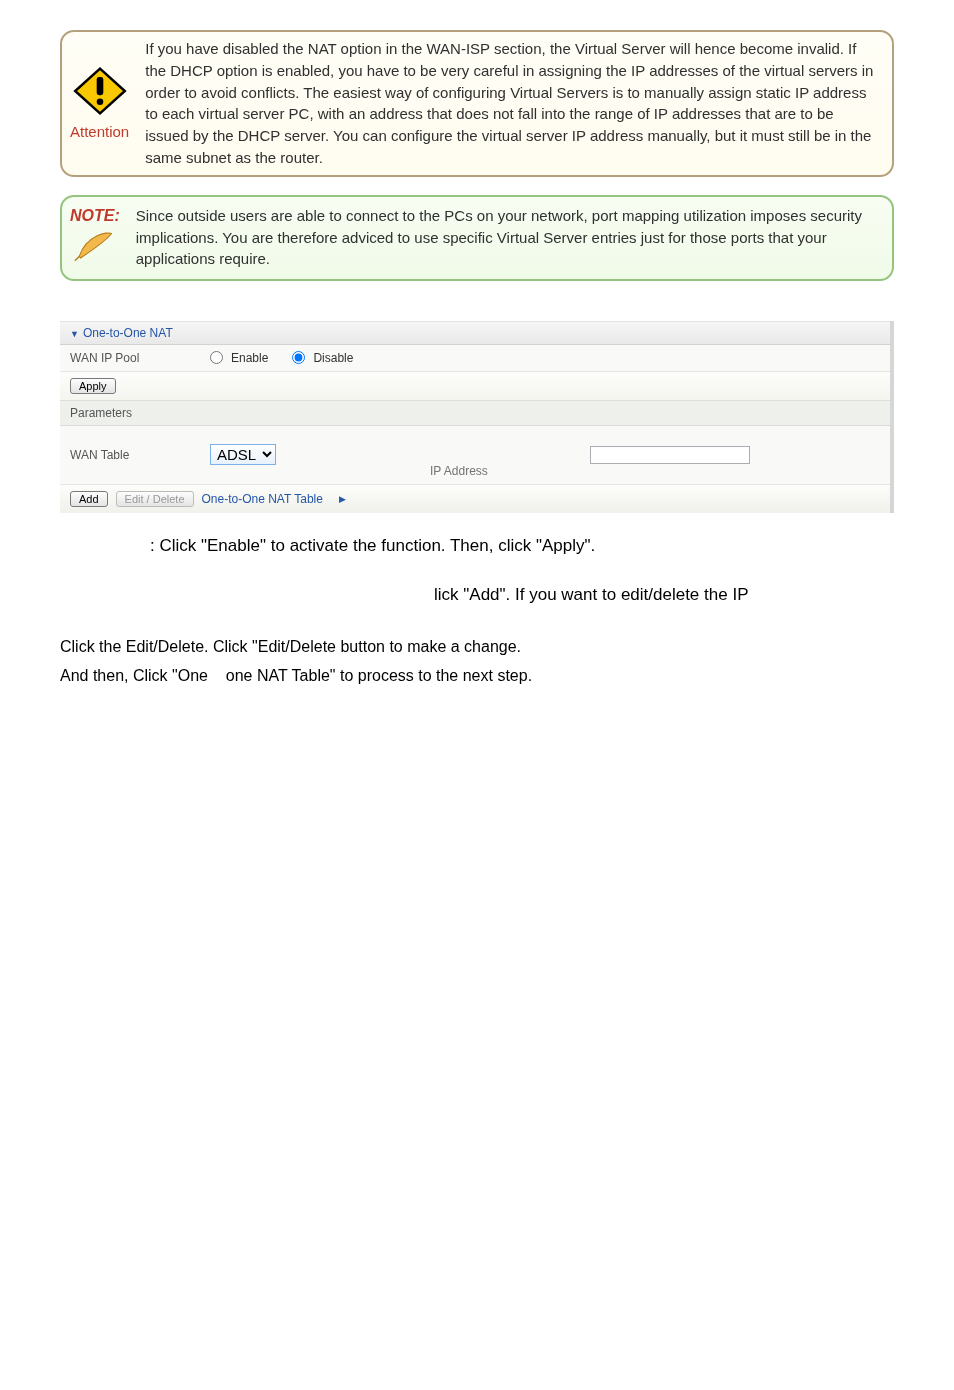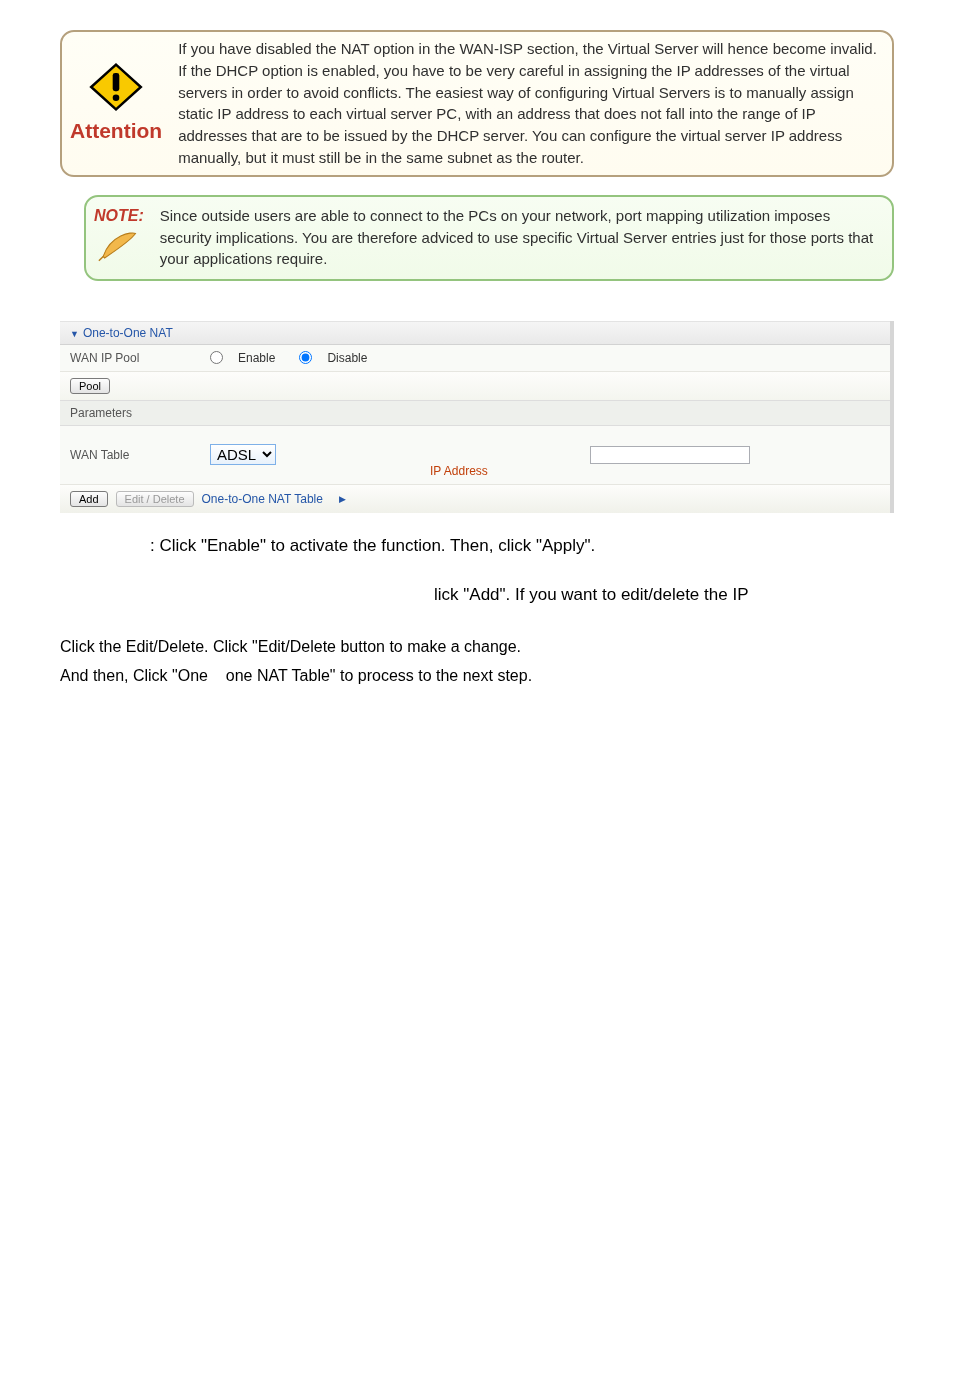--- a/index.html
+++ b/index.html
@@ -21,38 +21,37 @@
     gap: 14px;
     margin-bottom: 18px;
   }
   .callout.attention {
     background: linear-gradient(#fffef6, #fffcf0);
     border: 2px solid #b5a07d;
   }
   .callout.note {
     background: linear-gradient(#f7fdf2, #f1fbe9);
     border: 2px solid #94c47e;
-    margin-left: 24px;
   }
   .callout .icon-col {
     flex: 0 0 auto;
     text-align: center;
     padding: 4px 2px;
   }
   .callout .text-col {
     flex: 1 1 auto;
     font-size: 15px;
     line-height: 1.45;
     color: #303030;
   }
   .attention-label {
     font-family: Arial, sans-serif;
-    font-weight: bold;
+    font-weight: normal;
     color: #c0392b;
-    font-size: 21px;
+    font-size: 15px;
     margin-top: 4px;
   }
   .note-label {
     font-family: "Comic Sans MS", cursive, sans-serif;
     font-style: italic;
     font-weight: bold;
     color: #c0392b;
     font-size: 16px;
   }
   .attention-svg { width: 54px; height: 48px; }
@@ -116,21 +115,21 @@
   }
   .form-row {
     background: #f9faf7;
     border-bottom: 1px solid #e6e6e0;
     padding: 6px 10px;
     display: flex;
     align-items: center;
     gap: 10px;
   }
   .form-row .lbl { width: 130px; color: #555; }
-  .radio { display: inline-flex; align-items: center; gap: 15px; margin-right: 14px; color: #333; }
+  .radio { display: inline-flex; align-items: center; gap: 8px; margin-right: 14px; color: #333; }
   .radio input { margin: 0; }
   .apply-row {
     background: linear-gradient(#fdfdfb, #f4f5ef);
     padding: 6px 10px;
     border-bottom: 1px solid #ddd;
   }
   .btn {
     font-family: Tahoma, sans-serif;
     font-size: 11px;
     padding: 1px 8px;
@@ -155,21 +154,21 @@
   }
   .params-row {
     background: #f9faf7;
     border-bottom: 1px solid #e6e6e0;
     padding: 6px 10px;
     display: flex;
     align-items: center;
   }
   .params-row .col-a { width: 140px; color: #555; }
   .params-row .col-b { width: 220px; }
-  .params-row .col-c { width: 160px; color: #c2410c; margin-top: 32px; }
+  .params-row .col-c { width: 160px; color: #737373; margin-top: 32px; }
   .bottom-row {
     background: linear-gradient(#fdfdfb, #f0f1ea);
     padding: 6px 10px;
     display: flex;
     align-items: center;
     gap: 8px;
   }
   .link-like {
     color: #2556a8;
     font-size: 12px;
@@ -220,21 +219,21 @@
       <input type="radio" name="wip" style="">
       <span>Enable</span>
     </label>
     <label class="radio">
       <input type="radio" name="wip" checked="" style="">
       <span>Disable</span>
     </label>
   </div>
 
   <div class="apply-row">
-    <button class="btn">Pool</button>
+    <button class="btn">Apply</button>
   </div>
 
   <div class="sub-row">Parameters</div>
 
   <div class="params-row">
     <div class="col-a">WAN Table</div>
     <div class="col-b">
       <select class="mini">
         <option>ADSL</option>
       </select>

